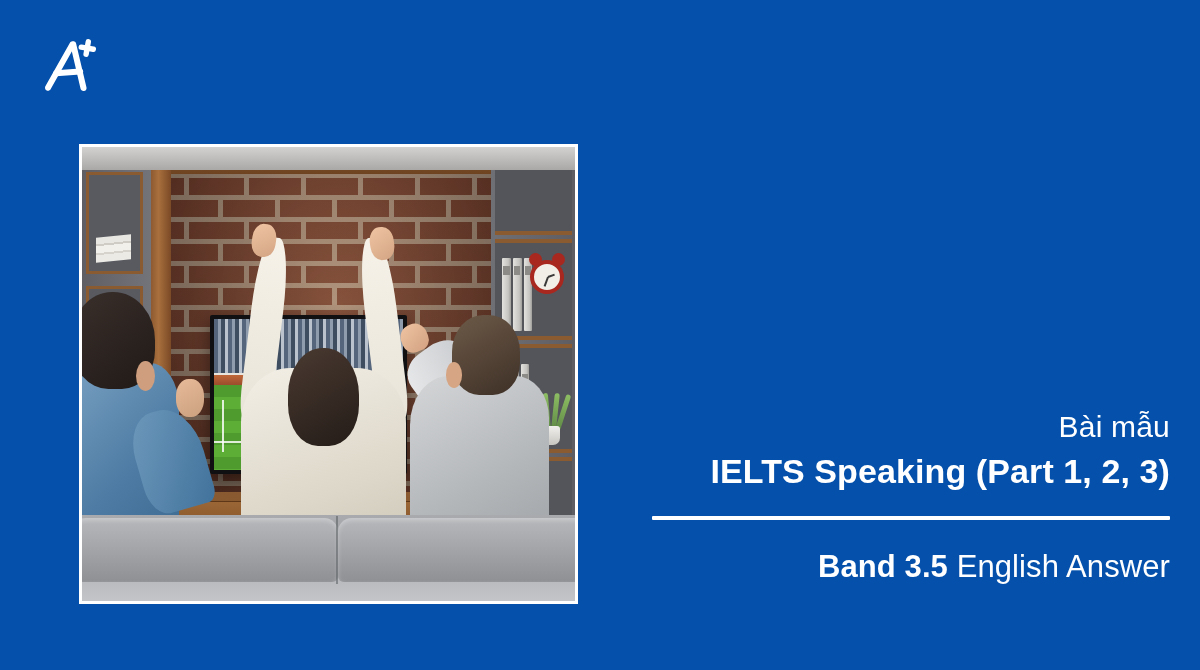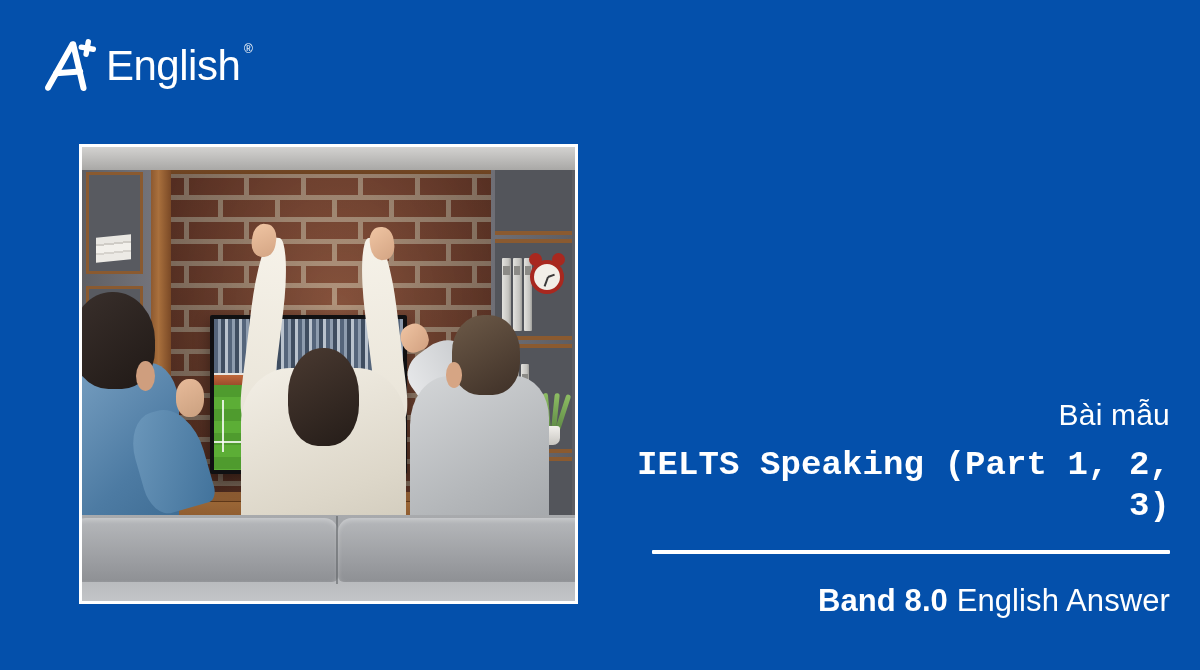--- a/index.html
+++ b/index.html
@@ -564,38 +564,37 @@
     width: 18%; height: 12%;
     background: linear-gradient(150deg, #efc4a2, #d2a181);
     border-radius: 46% 46% 40% 40%;
     transform: rotate(-22deg);
   }
 
   
   #text-block {
     position: absolute;
     right: 30px;
-    top: 398px;
+    top: 410px;
     width: 560px;
     text-align: right;
     color: #ffffff;
   }
   #subtitle-line {
     font-size: 30px;
     font-weight: 400;
     line-height: 1.16;
     letter-spacing: 0.2px;
   }
   #title-line {
     font-size: 34px;
     font-weight: 700;
     line-height: 1.2;
-    margin-top: 12px;
+    margin-top: 6px;
     letter-spacing: 0.1px;
-    font-family: Liberation Mono, monospace;
   }
   #divider {
     height: 4px;
     background: #ffffff;
     margin: 24px 0 0 auto;
     width: 518px;
     border-radius: 1px;
   }
   #band-line {
     margin-top: 28px;
@@ -615,24 +614,20 @@
     <div id="logo-mark">
       <svg viewBox="0 0 62 62" width="62" height="62" aria-hidden="true">
         <g fill="#ffffff">
           <path d="M32.5 6.5 c1.6 -0.6 3.2 0.4 3.6 2.0 l10.4 44.0 c0.4 1.8 -0.8 3.4 -2.6 3.6 c-1.7 0.2 -3.1 -0.9 -3.4 -2.5 l-9.8 -42.0 c-0.4 -1.7 0.3 -4.5 1.8 -5.1 z"></path>
           <path d="M33.8 6.9 c1.5 0.8 2.0 2.7 1.1 4.1 L10.6 54.2 c-0.9 1.5 -2.9 2.0 -4.3 1.0 c-1.4 -1.0 -1.7 -2.9 -0.8 -4.3 L29.8 7.9 c0.9 -1.5 2.6 -1.8 4.0 -1.0 z"></path>
           <path d="M16.0 35.2 l24.0 -1.6 c1.7 -0.1 3.1 1.1 3.2 2.8 c0.1 1.7 -1.2 3.1 -2.9 3.2 l-24.0 1.6 c-1.7 0.1 -3.1 -1.1 -3.2 -2.8 c-0.1 -1.7 1.2 -3.1 2.9 -3.2 z"></path>
           <rect x="44.5" y="4.0" width="5.4" height="18.0" rx="2.6" transform="rotate(10 47.2 13)"></rect>
           <rect x="38.5" y="10.5" width="17.6" height="5.4" rx="2.6" transform="rotate(10 47.3 13.2)"></rect>
         </g>
       </svg>
-    </div>
-    <div id="logo-wordmark">
-      <span>English</span>
-      <span id="logo-reg">®</span>
     </div>
   </div>
 
   <div id="photo-frame">
     <div id="photo">
 
       <div class="ceiling"></div>
 
       <div class="wood-frame-top"></div>
       <div class="wood-frame-left"></div>
@@ -748,17 +743,17 @@
       </div>
 
     </div>
   </div>
 
   <div id="text-block">
     <div id="subtitle-line">Bài mẫu</div>
     <div id="title-line">IELTS Speaking (Part 1, 2, 3)</div>
     <div id="divider"></div>
     <div id="band-line">
-      <span class="strong">Band 8.0</span><span> English Answer</span>
+      <span class="strong">Band 3.5</span><span> English Answer</span>
     </div>
   </div>
 
 </div>
 
 </body></html>

